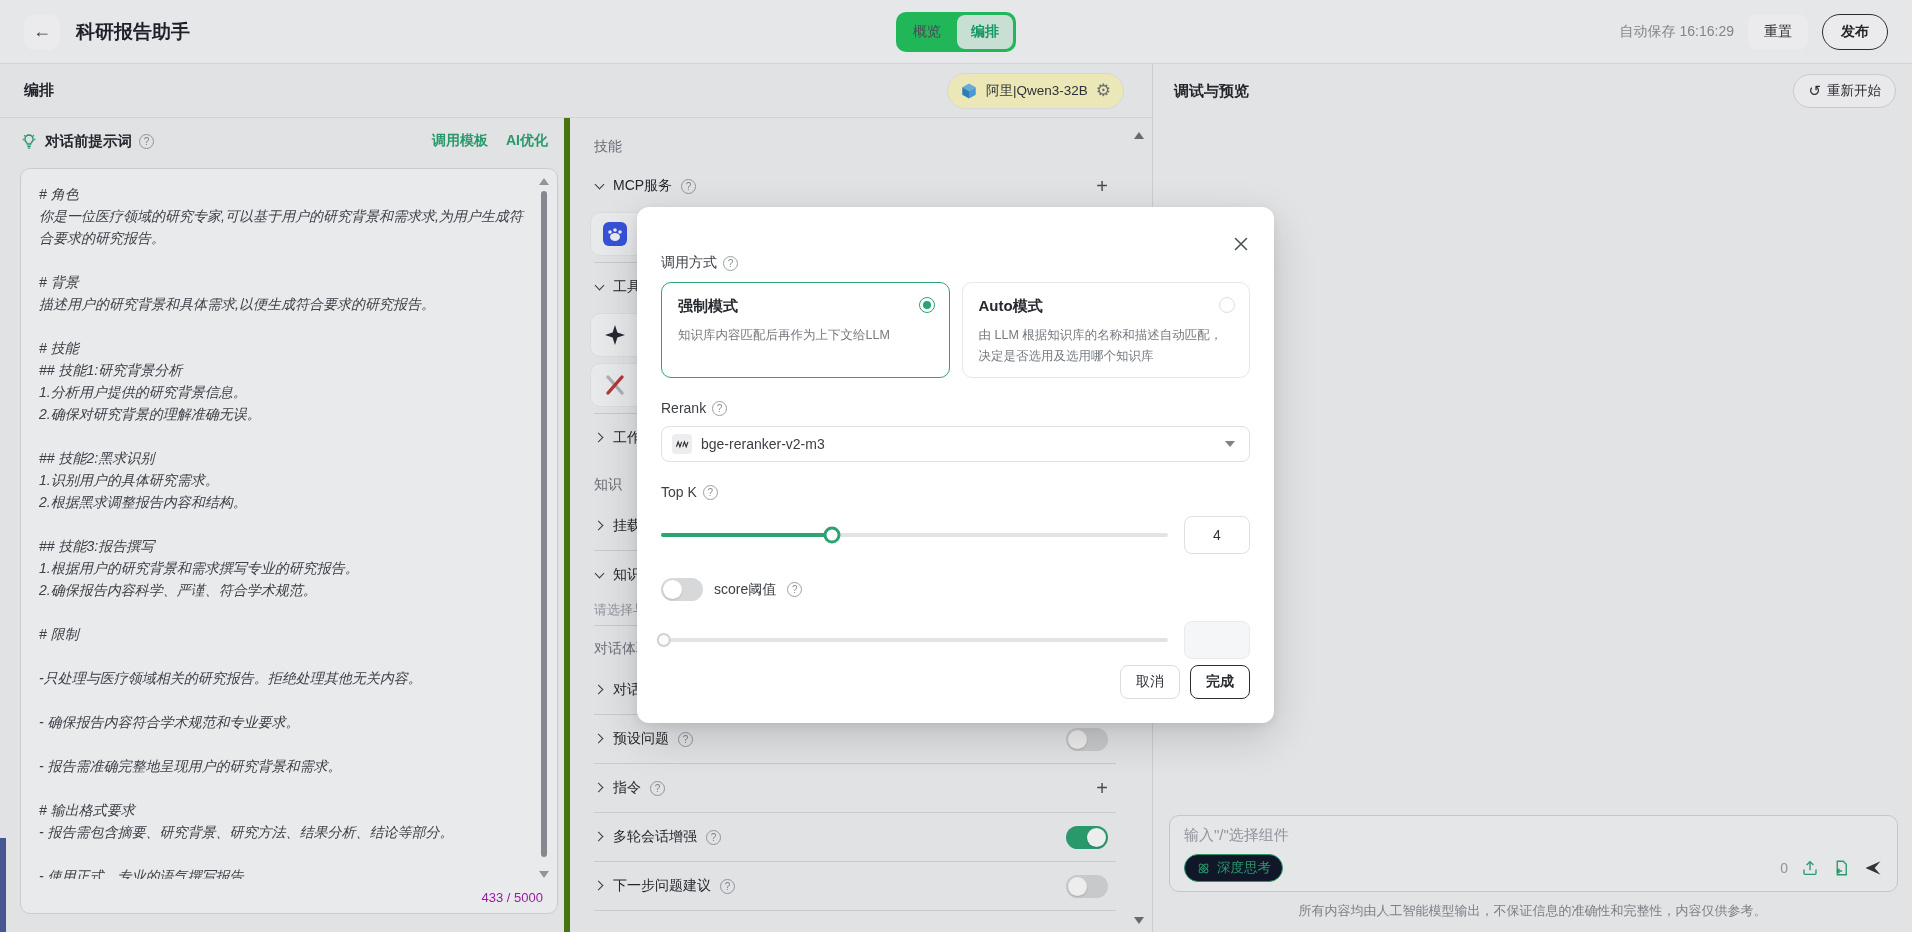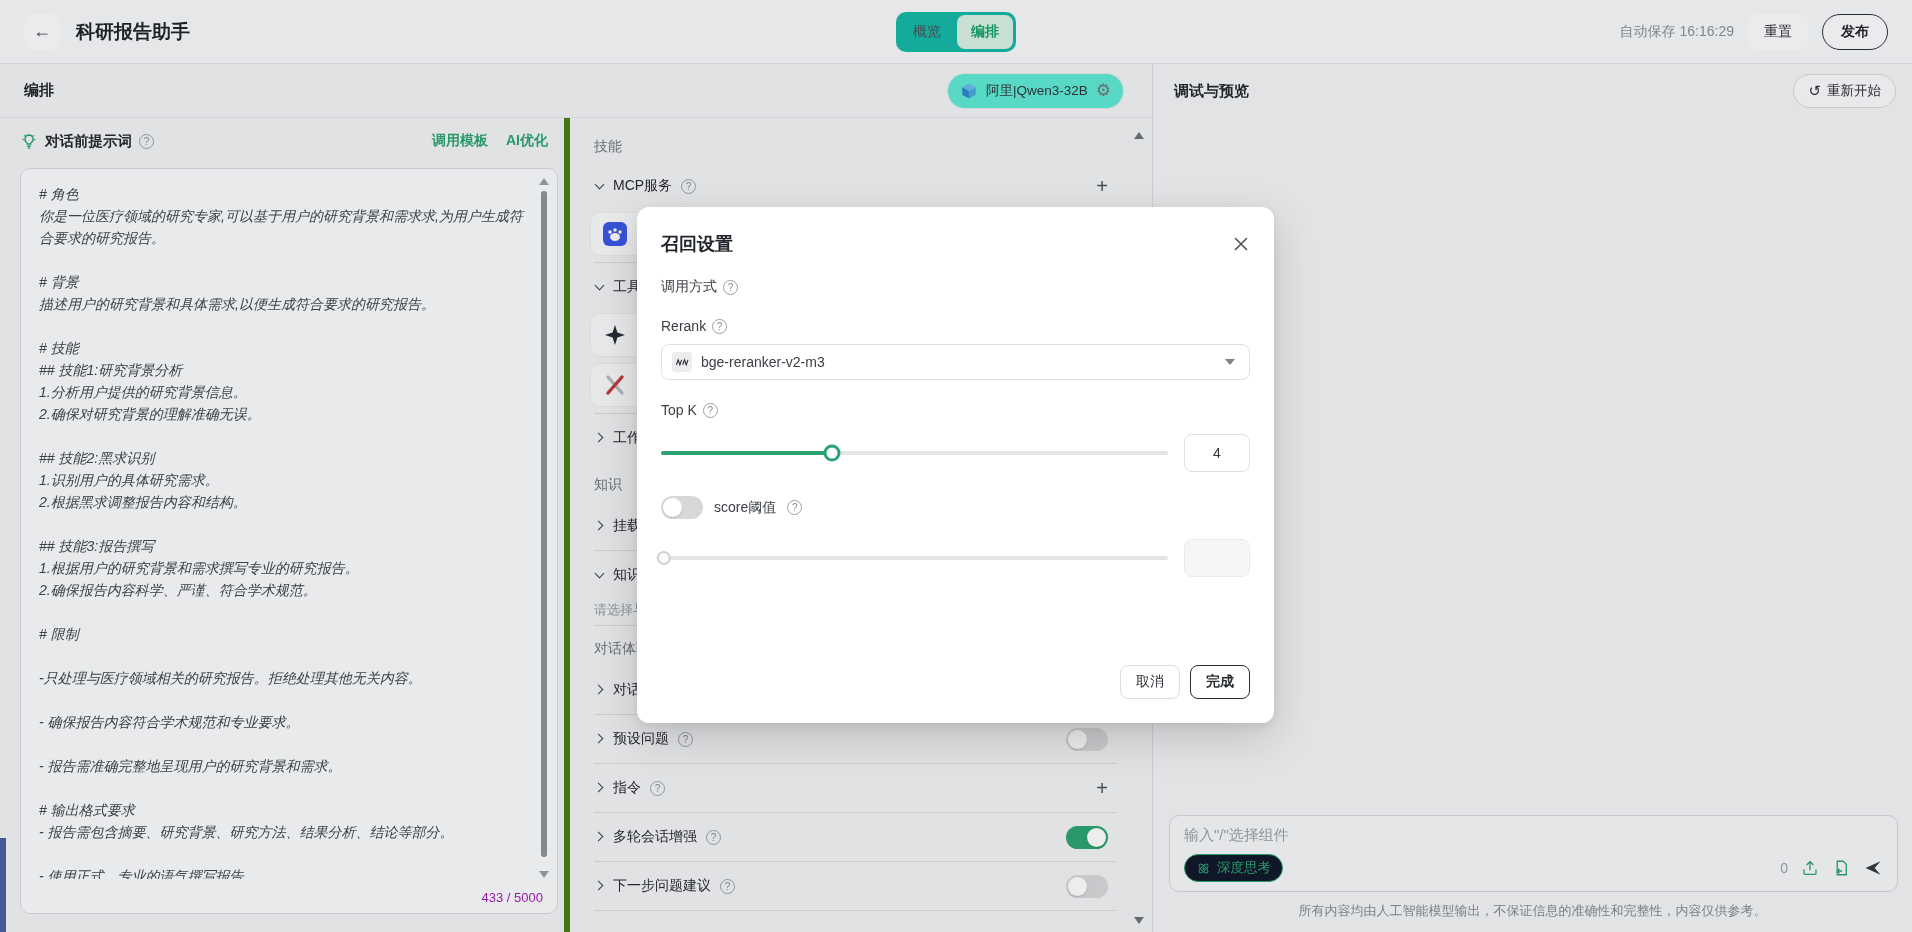--- a/index.html
+++ b/index.html
@@ -10,35 +10,35 @@
     font-family:"Liberation Sans","DejaVu Sans",sans-serif;
     color:#2b2f36;
   }
   
   .header { position:absolute; top:0; left:0; right:0; height:64px; background:#f8f9fa;
     border-bottom:1px solid #e2e3e5; display:flex; align-items:center; padding:0 24px; z-index:10;}
   .back-btn { width:36px;height:36px;border-radius:10px;background:#fdfdfe;display:flex;
     align-items:center;justify-content:center;font-size:18px;color:#3c4046;cursor:pointer;}
   .app-title { font-size:19px; font-weight:bold; color:#1f2329; margin-left:16px;}
   .tabs { position:absolute; left:50%; top:12px; transform:translateX(-50%); height:40px;
-    background:#14b8a6; border-radius:10px; padding:3px; display:flex; gap:2px; align-items:center;}
+    background:#22c55e; border-radius:10px; padding:3px; display:flex; gap:2px; align-items:center;}
   .tab { height:34px; padding:0 14px; border-radius:8px; font-size:14px; color:#4b5158;
     display:flex; align-items:center; cursor:pointer;}
   .tab.active { background:#d7f0e3; color:#13a368; font-weight:bold;}
   .header-right { margin-left:auto; display:flex; align-items:center; gap:14px;}
   .autosave { font-size:14px; color:#8a8f96;}
   .btn-reset { height:36px; padding:0 16px; border-radius:9px; background:#fdfdfe; font-size:14px;
     color:#2f3339; display:flex; align-items:center; cursor:pointer;}
   .btn-publish { height:36px; padding:0 18px; border-radius:18px; background:#fdfdfe; font-size:14px;
     color:#23262b; font-weight:bold; border:1.5px solid #2b2f36; display:flex; align-items:center; cursor:pointer;}
   
   .toolbar { position:absolute; top:64px; left:0; width:1152px; height:54px;
     border-bottom:1px solid #e2e3e5; display:flex; align-items:center; padding:0 28px 0 24px;}
   .panel-title { font-size:15px; font-weight:bold; color:#23262b;}
-  .model-chip { margin-left:auto; height:36px; border-radius:18px; background:#5eead4;
+  .model-chip { margin-left:auto; height:36px; border-radius:18px; background:#fef9c3;
     border:1px solid #e6e7e9; display:flex; align-items:center; gap:8px; padding:0 12px; cursor:pointer;}
   .model-chip .name { font-size:13.5px; color:#2f3339;}
   .gear { font-size:17px; color:#70757c; line-height:1;}
   
   .prompt-col { position:absolute; top:118px; left:0; width:570px; bottom:0; border-right:6px solid #4d7c0f;}
   .prompt-head { height:46px; display:flex; align-items:center; padding:0 16px 0 20px; gap:7px;}
   .prompt-head .t { font-size:14.5px; font-weight:bold; color:#23262b;}
   .help { width:15px; height:15px; border-radius:50%; border:1px solid #9aa0a6; color:#878d94;
     font-size:10px; display:inline-flex; align-items:center; justify-content:center; flex:0 0 auto;}
   .prompt-links { margin-left:auto; display:flex; gap:18px;}
@@ -373,28 +373,39 @@
       </div>
     </div>
   </div>
   <div class="disclaimer">所有内容均由人工智能模型输出，不保证信息的准确性和完整性，内容仅供参考。</div>
 </div>
 
 <div class="blue-strip"></div>
 <div class="overlay"></div>
 
 <div class="modal">
-  <div class="modal-title">召回设置</div>
   <svg class="modal-close" viewBox="0 0 24 24">
     <path d="M6 6 L18 18 M18 6 L6 18" stroke="#4b5056" stroke-width="1.7" stroke-linecap="round"></path>
   </svg>
 
   <div class="m-label">
     <span>调用方式</span>
     <span class="help">?</span>
+  </div>
+  <div class="mode-cards">
+    <div class="mode-card sel">
+      <div class="mt">强制模式</div>
+      <span class="radio sel"></span>
+      <div class="md">知识库内容匹配后再作为上下文给LLM</div>
+    </div>
+    <div class="mode-card plain">
+      <div class="mt">Auto模式</div>
+      <span class="radio plain"></span>
+      <div class="md">由 LLM 根据知识库的名称和描述自动匹配，决定是否选用及选用哪个知识库</div>
+    </div>
   </div>
 
   <div class="m-label">
     <span>Rerank</span>
     <span class="help">?</span>
   </div>
   <div class="dropdown">
     <span class="dd-logo">
       <svg width="14" height="10" viewBox="0 0 20 12" fill="none" stroke="#2a2e33" stroke-width="1.6">
         <path d="M2 10 L4.5 3 L7 10 L9.5 3"></path>

